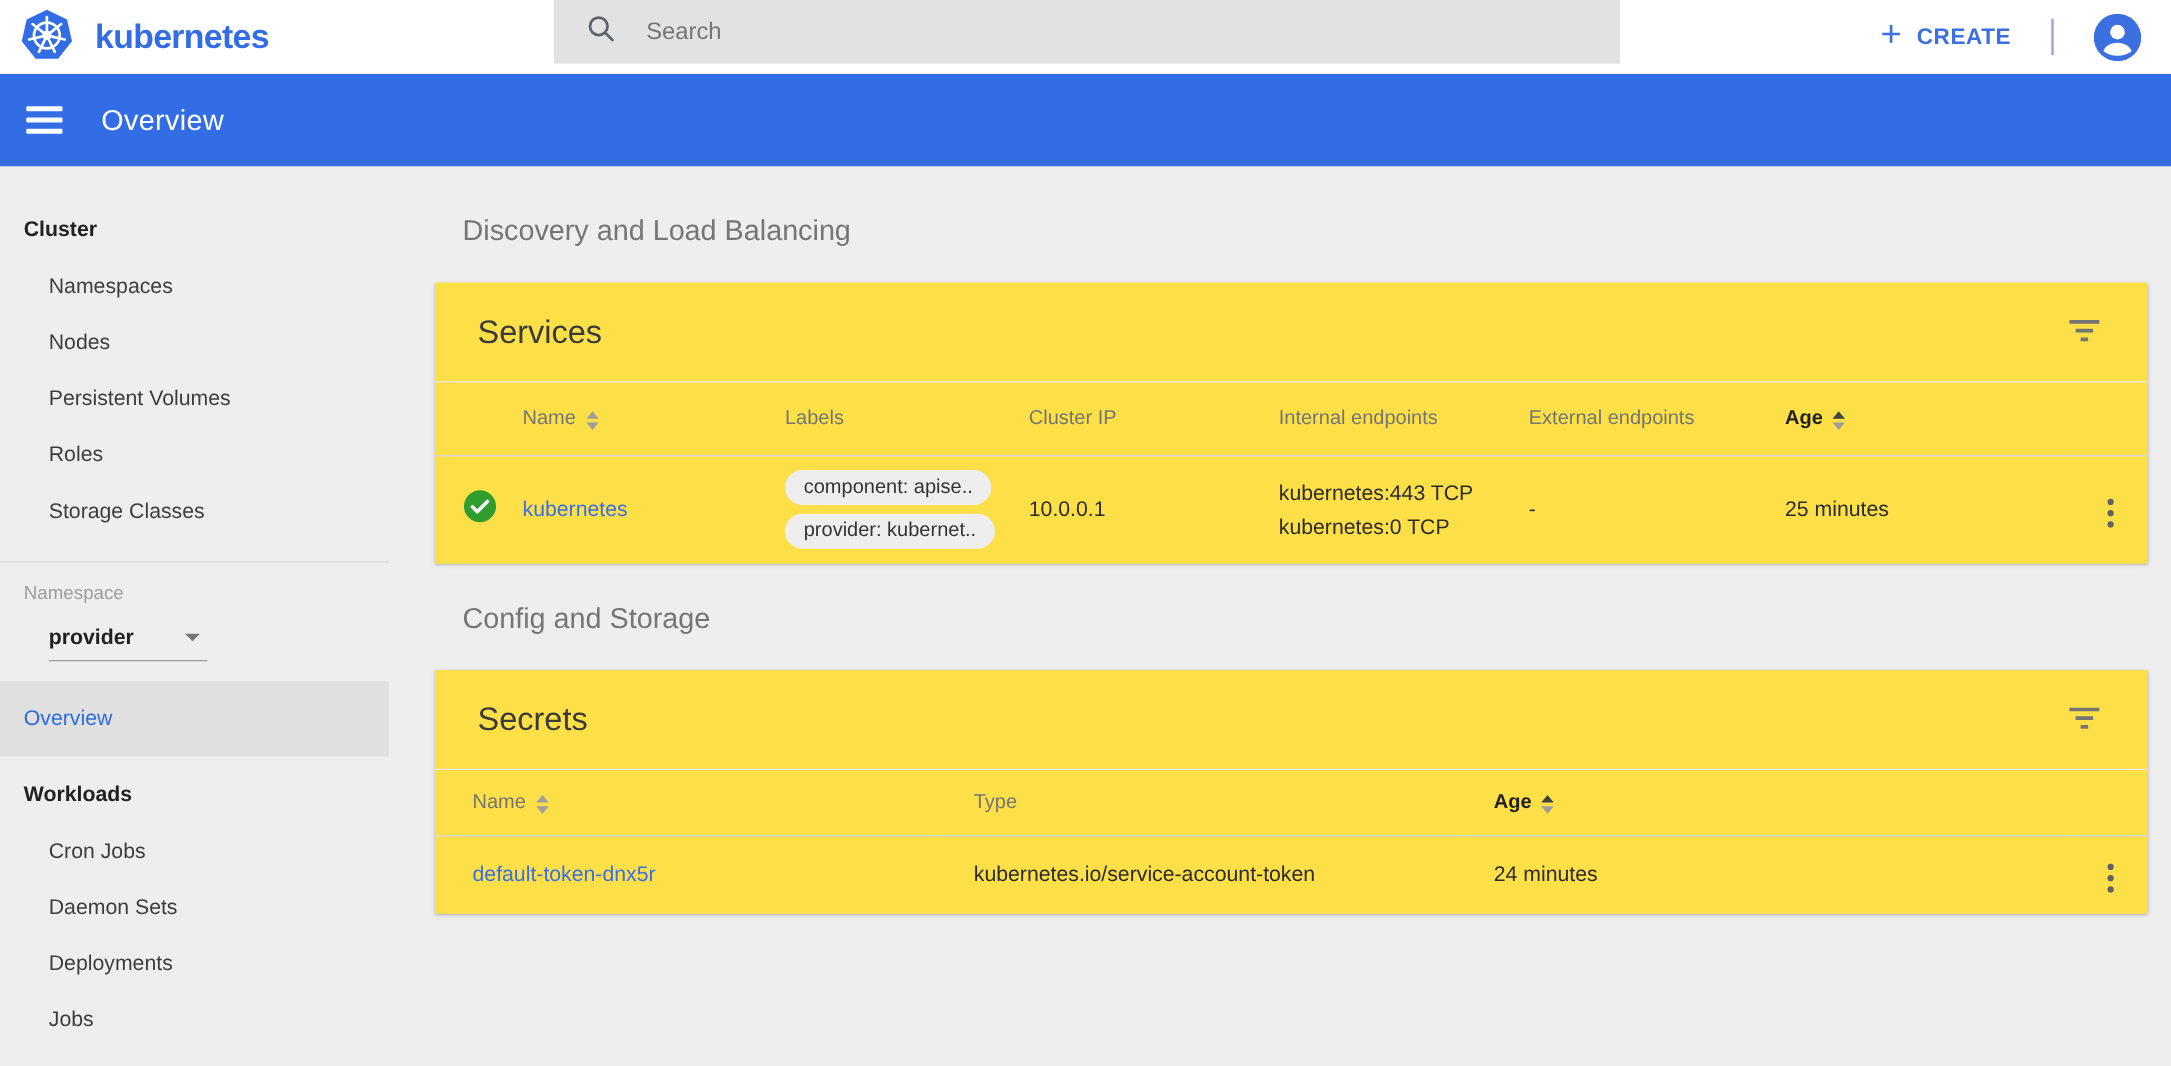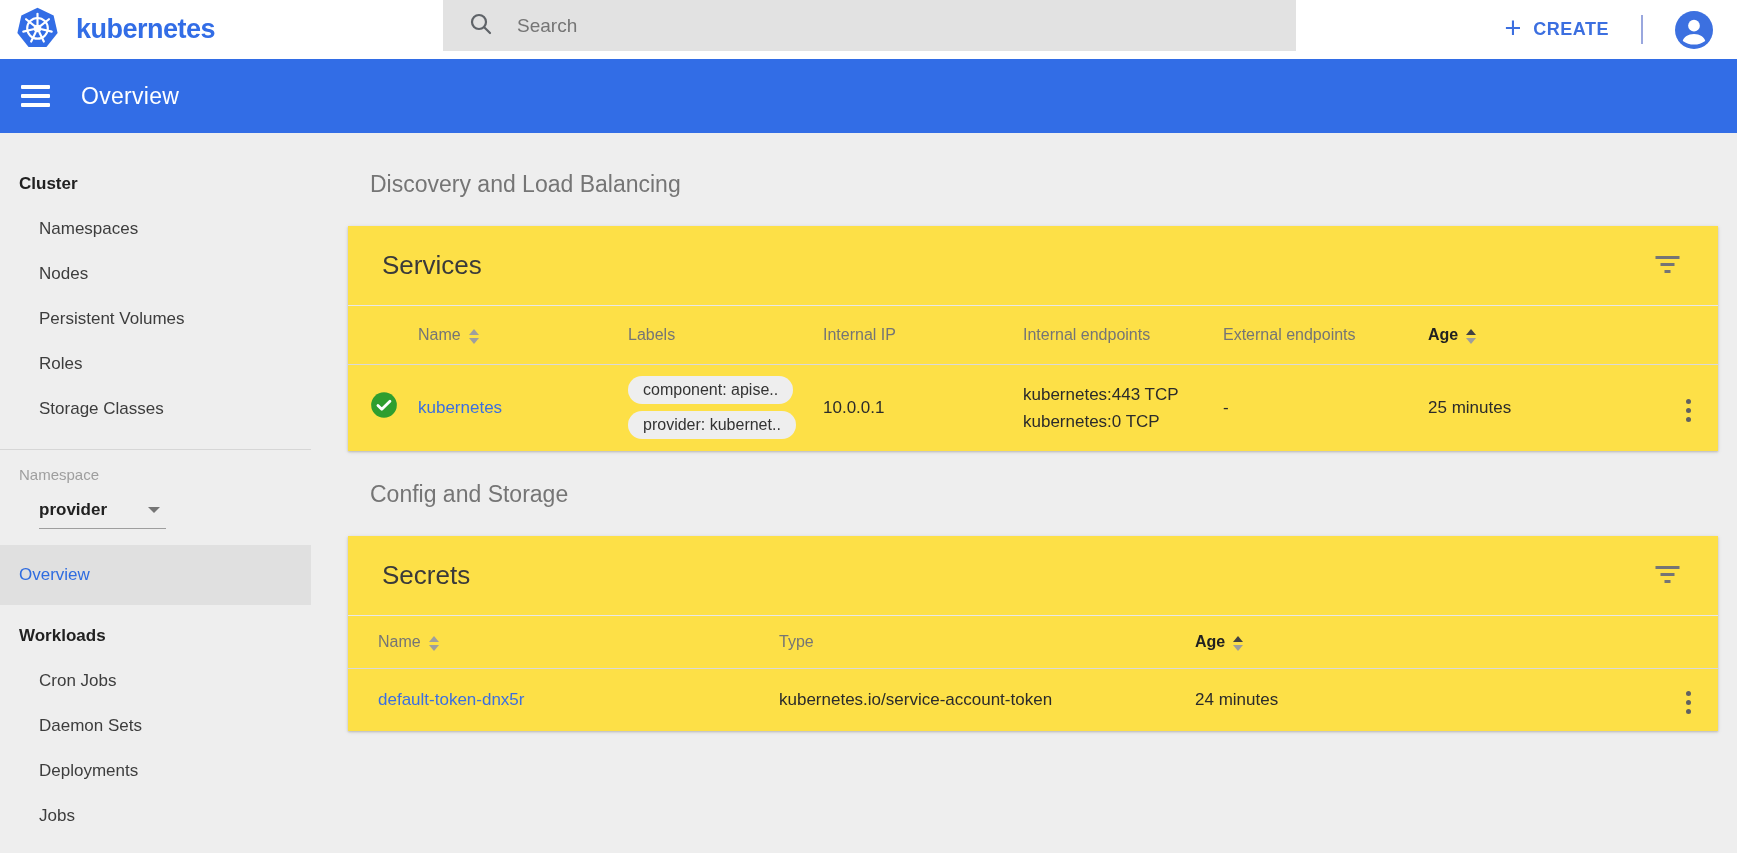--- a/index.html
+++ b/index.html
@@ -207,21 +207,21 @@
               <th>
                 <span class="th-inner">
                   <span>Name</span>
                   <span class="sort-arrows">
                       <span class="arr arr-up"></span>
                       <span class="arr arr-down"></span>
                     </span>
                 </span>
               </th>
               <th>Labels</th>
-              <th>Internal IP</th>
+              <th>Cluster IP</th>
               <th>Internal endpoints</th>
               <th>External endpoints</th>
               <th class="sorted">
                 <span class="th-inner">
                   <span>Age</span>
                   <span class="sort-arrows sorted">
                       <span class="arr arr-up"></span>
                       <span class="arr arr-down"></span>
                     </span>
                 </span>

